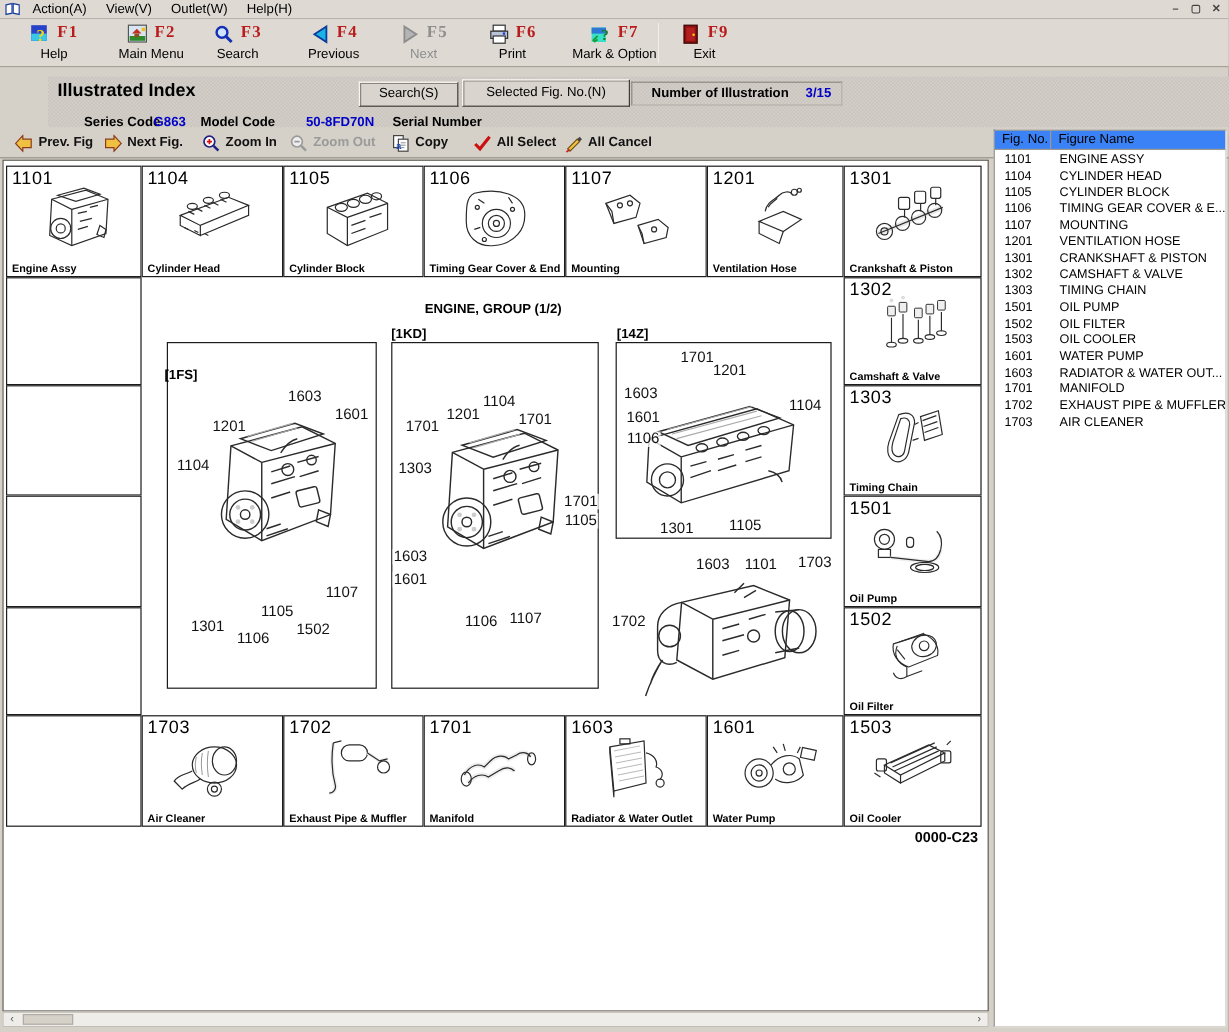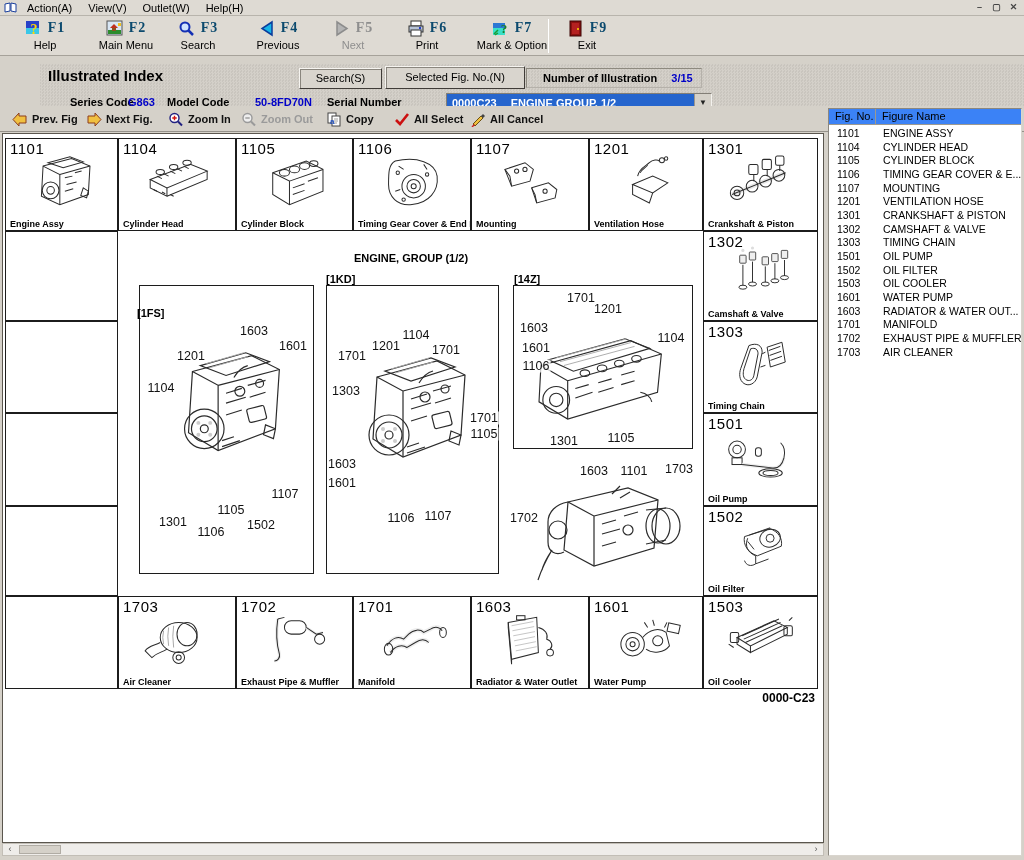--- a/index.html
+++ b/index.html
@@ -17,21 +17,21 @@
   .winctl{position:absolute;top:2px;right:4px;display:flex;gap:4px;}
   .winctl span{width:13px;height:11px;font-size:9px;line-height:10px;text-align:center;
                color:#444;font-weight:bold;}
 
   
   .toolbar{position:absolute;left:0;top:16px;width:1024px;height:40px;
            background:#dedad3;border-bottom:1px solid #a6a29a;}
   .tbtn{position:absolute;top:2px;height:36px;text-align:center;cursor:default;}
   .tbtn .trow{display:flex;align-items:center;justify-content:center;gap:5px;height:20px;}
   .tbtn .fkey{font-family:"Liberation Serif",serif;font-weight:bold;font-size:14px;
-              color:#0c4a6e;letter-spacing:1px;}
+              color:#b91c1c;letter-spacing:1px;}
   .tbtn .tlabel{font-size:11px;color:#000;margin-top:1px;white-space:nowrap;}
   .tbtn.disabled .fkey{color:#8e8e8e;}
   .tbtn.disabled .tlabel{color:#8e8e8e;}
   .ticon{width:18px;height:17px;display:inline-block;}
   .tsep{position:absolute;top:3px;width:1px;height:34px;background:#a8a49c;
         border-right:1px solid #fff;}
 
   
   .hband{position:absolute;left:0;top:64px;width:1024px;height:50px;
          background:#cfcbc4;
@@ -224,27 +224,20 @@
     <div class="countbox">
       <span class="clabel">Number of Illustration</span>
       <span class="cval">3/15</span>
     </div>
     <div class="hfields">
       <span class="flabel" style="left:30px;">Series Code</span>
       <span class="fval" style="left:88px;">G863</span>
       <span class="flabel" style="left:127px;">Model Code</span>
       <span class="fval" style="left:215px;">50-8FD70N</span>
       <span class="flabel" style="left:287px;">Serial Number</span>
-      <div class="combo">
-        <div class="sel">
-          <span>0000C23</span>
-          <span>ENGINE GROUP, 1/2</span>
-        </div>
-        <div class="drop">▼</div>
-      </div>
     </div>
   </div>
 
   <div class="figbar">
       <div class="fbtn" style="left: 12px;">
         <span class="ficon"><svg viewBox="0 0 16 15">
             <path d="M14 4 L7 4 L7 1 L1 7.5 L7 14 L7 11 L14 11 Z" fill="#f0c040" stroke="#8c3c1c" stroke-width="1"></path>
           </svg></span>
         <span>Prev. Fig</span>
       </div>

